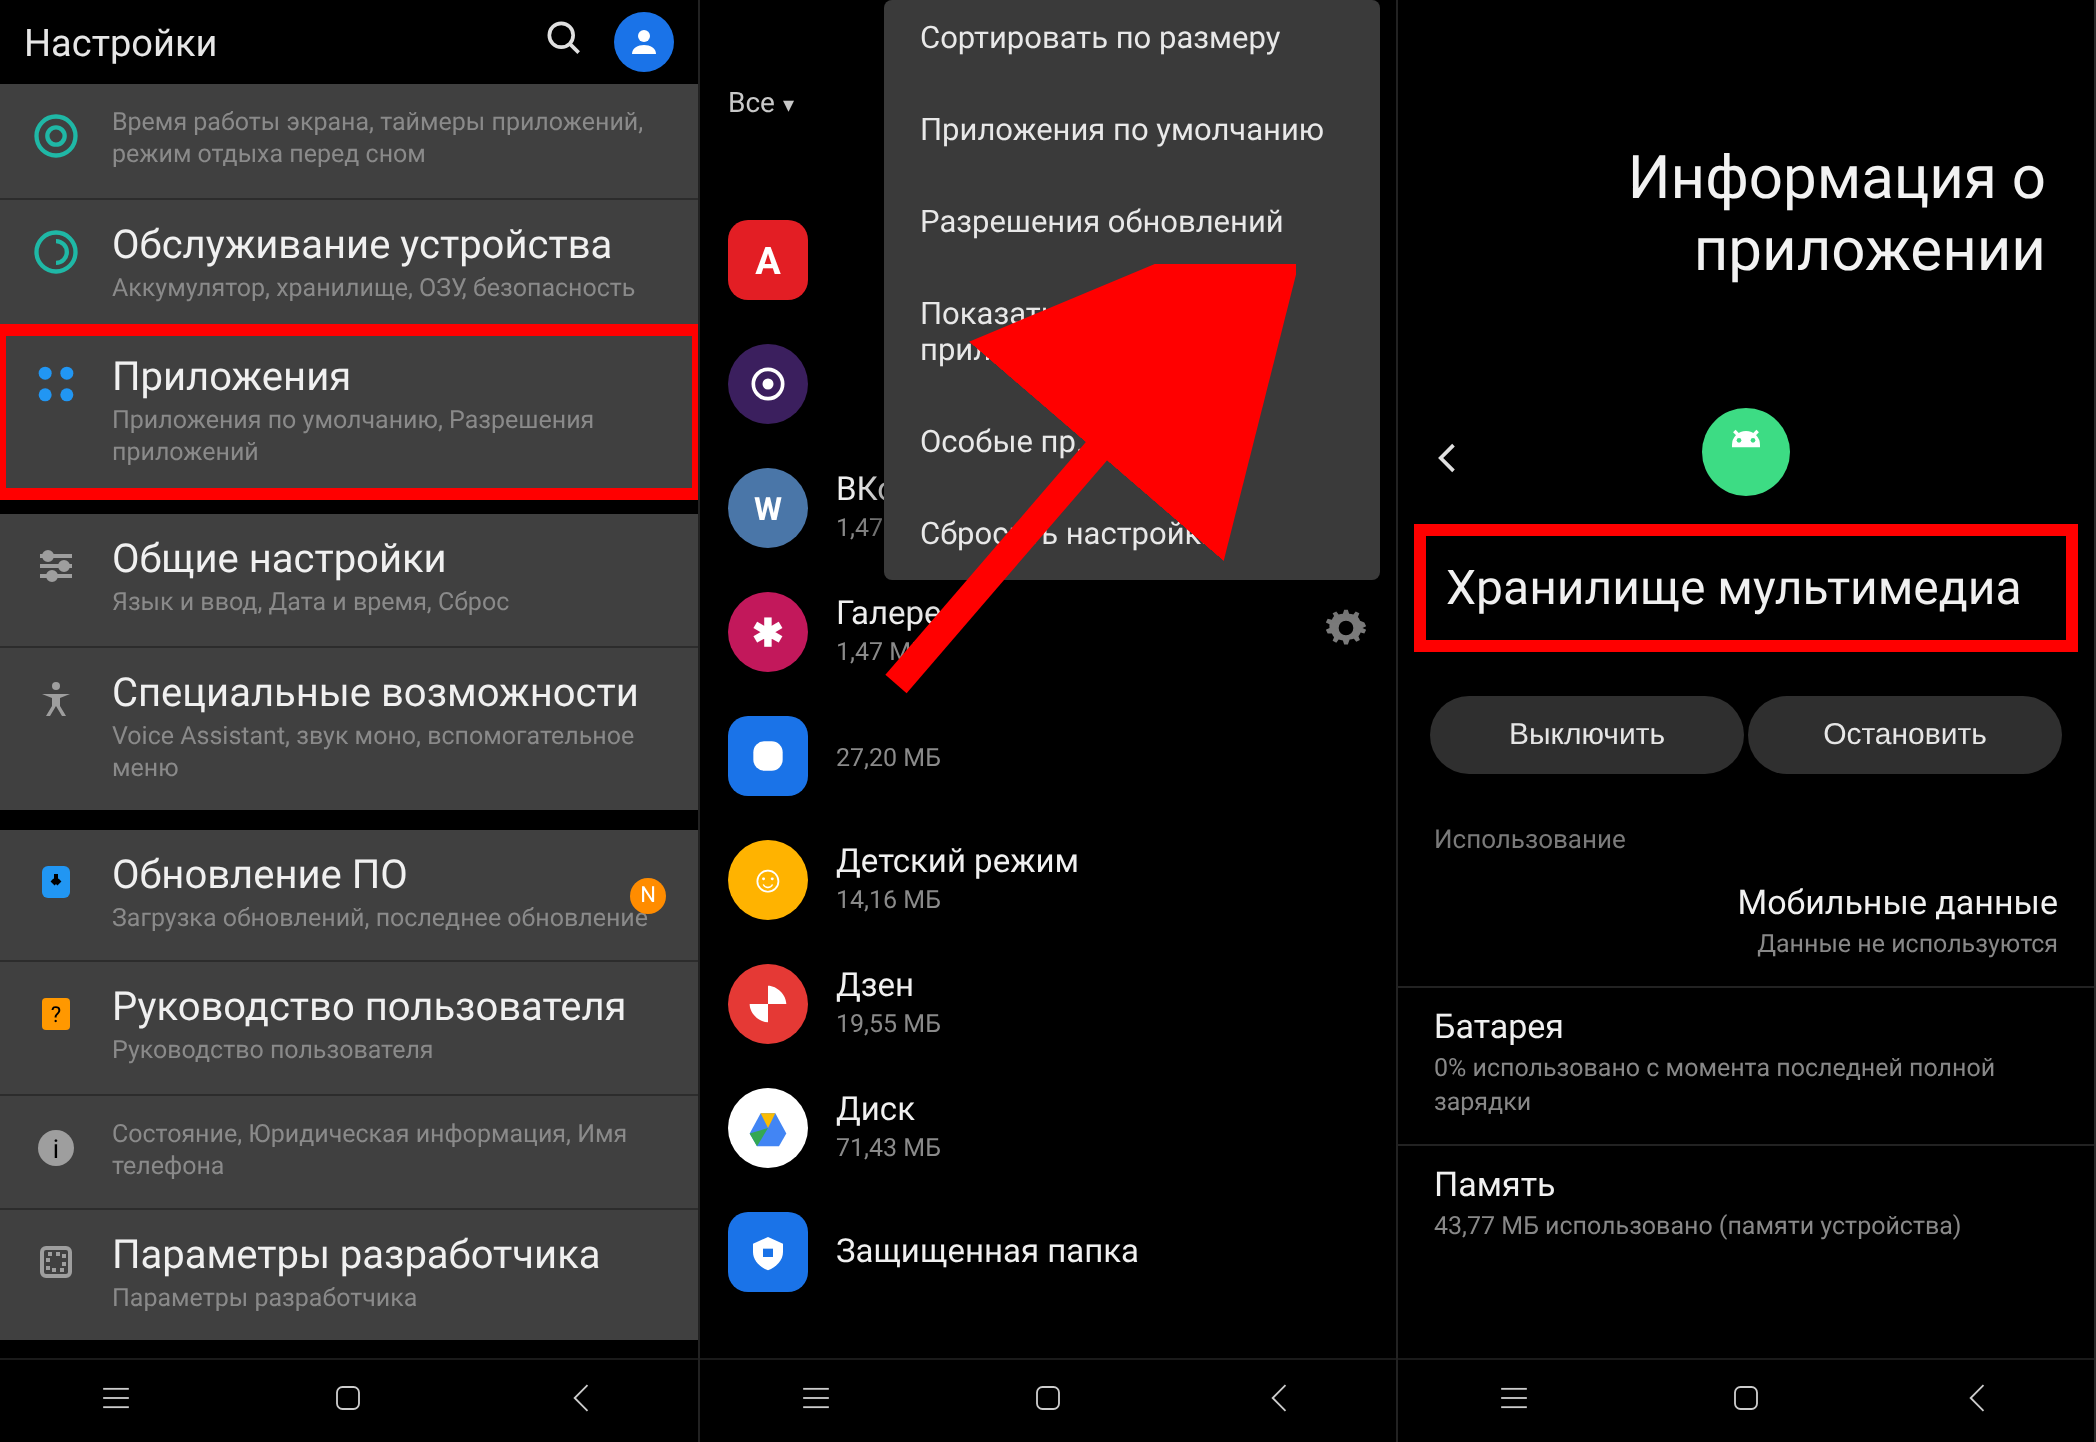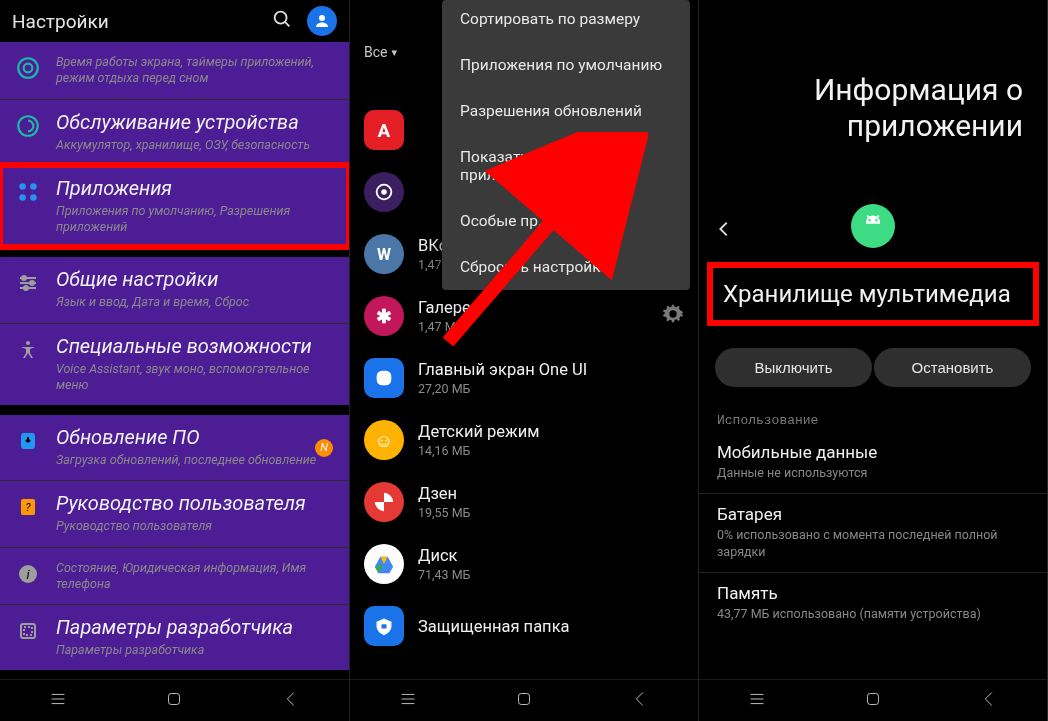--- a/index.html
+++ b/index.html
@@ -29,21 +29,21 @@
     font-size: 19px;
   }
   .p1-header .hdr-right { display: flex; align-items: center; gap: 14px; }
   .search-icon svg { width: 22px; height: 22px; }
   .avatar {
     width: 30px; height: 30px; border-radius: 50%;
     background: #1a73e8; display: flex; align-items: center; justify-content: center;
   }
   .avatar svg { width: 18px; height: 18px; fill: #fff; }
 
-  .settings-group { background: #4c1d95; margin-bottom: 10px; font-style: italic; }
+  .settings-group { background: #404040; margin-bottom: 10px; }
   .settings-row {
     display: flex; align-items: flex-start; gap: 14px;
     padding: 10px 14px 12px 14px;
     border-top: 1px solid #2c2c2c;
     position: relative;
   }
   .settings-row:first-child { border-top: none; }
   .row-icon {
     width: 28px; height: 28px; flex-shrink: 0; margin-top: 2px;
     display: flex; align-items: center; justify-content: center;
@@ -166,27 +166,27 @@
   .pill-btn {
     flex: 1;
     background: #2f2f2f; color: #e6e6e6;
     border: none; border-radius: 999px;
     padding: 11px 0; font-size: 15px;
     cursor: pointer;
   }
 
   .p3-section-label {
     margin: 26px 18px 4px 18px;
-    font-size: 13px; color: #7a7a7a; font-family: Liberation Mono, monospace;
+    font-size: 13px; color: #7a7a7a;
   }
   .p3-usage-row {
     padding: 10px 18px 12px 18px;
     border-top: 1px solid #222;
   }
-  .p3-usage-row:first-of-type { border-top: none; }
+  .p3-usage-row:first-of-type { border-top: none; text-align: right; }
   .p3-u-title { font-size: 17px; color: #f0f0f0; }
   .p3-u-sub { font-size: 12.5px; color: #888; margin-top: 3px; line-height: 1.3; }
 
 </style>
 </head>
 <body>
 
 <div class="panel p1">
   <div class="p1-header">
     <div>Настройки</div>
@@ -386,21 +386,20 @@
           </svg>
       </span>
     </div>
     <div class="app-row">
       <span class="app-icon sq" style="background:#1a73e8">
         <svg width="22" height="22" viewBox="0 0 24 24" fill="#fff">
             <rect x="4" y="4" width="16" height="16" rx="6"></rect>
           </svg>
       </span>
       <div class="app-texts">
-        <div class="app-name">Главный экран One UI</div>
         <div class="app-size">27,20 МБ</div>
       </div>
     </div>
     <div class="app-row">
       <span class="app-icon" style="background:#ffb300">☺</span>
       <div class="app-texts">
         <div class="app-name">Детский режим</div>
         <div class="app-size">14,16 МБ</div>
       </div>
     </div>

